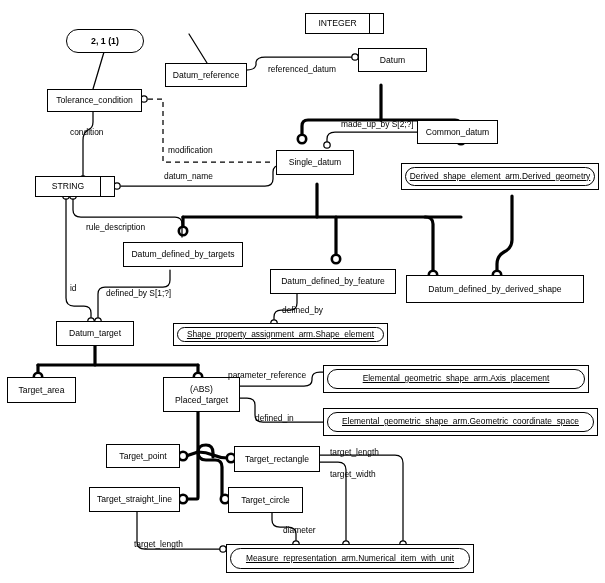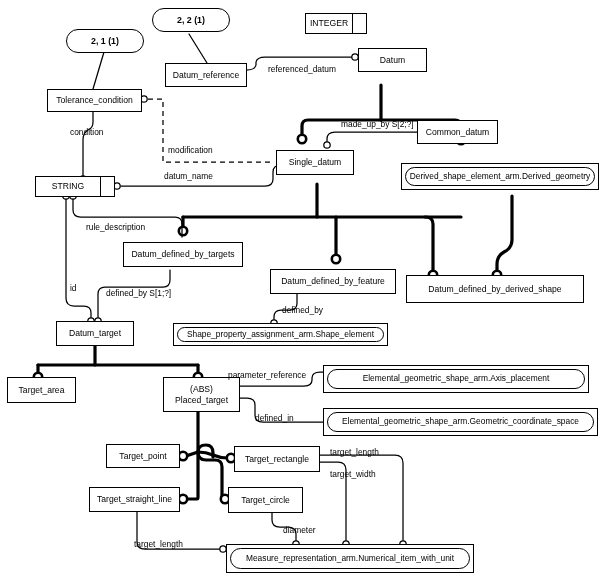--- a/index.html
+++ b/index.html
@@ -42,21 +42,21 @@
   .node.partitioned .lbl{
     flex:1 1 auto;
     display:flex;align-items:center;justify-content:center;
     height:100%;
     border-right:1.5px solid #000;
   }
   .node.partitioned .part{
     width:13px;height:100%;
   }
   
-  .node.reference{ padding:3px; }
+  .node.reference{ padding:3px;text-decoration:underline; }
   .node.reference .cap{
     width:100%;height:100%;
     box-sizing:border-box;
     border:1.5px solid #000;
     border-radius:999px;
     display:flex;align-items:center;justify-content:center;
     font-size:8.4px;
     background:#fff;
   }
   
@@ -206,25 +206,22 @@
     <circle class="smalldot" cx="296" cy="544" r="3.2"></circle>
 
     
     <path class="thinline" d="M 137 512 L 137 542 Q 137 549 145 549 L 220 549"></path>
     <circle class="smalldot" cx="223" cy="549" r="3.2"></circle>
   </svg>
 
   <div class="oval" style="left:66px; top:29px; width:78px; height:24px;">
     <span>2, 1 (1)</span>
   </div>
-  <div class="oval" style="left:152px; top:8px; width:78px; height:24px;">
-    <span>2, 2 (1)</span>
-  </div>
-
-  <div class="node partitioned" style="left:305px; top:13px; width:62px; height:21px;text-align:center;">
+
+  <div class="node partitioned" style="left:305px; top:13px; width:79px; height:21px;text-align:center;">
     <span class="lbl">INTEGER</span>
     <span class="part"></span>
   </div>
 
   <div class="node" style="left:47px; top:89px; width:95px; height:23px;">
     <span>Tolerance_condition</span>
   </div>
 
   <div class="node" style="left:165px; top:63px; width:82px; height:24px;">
     <span>Datum_reference</span>

